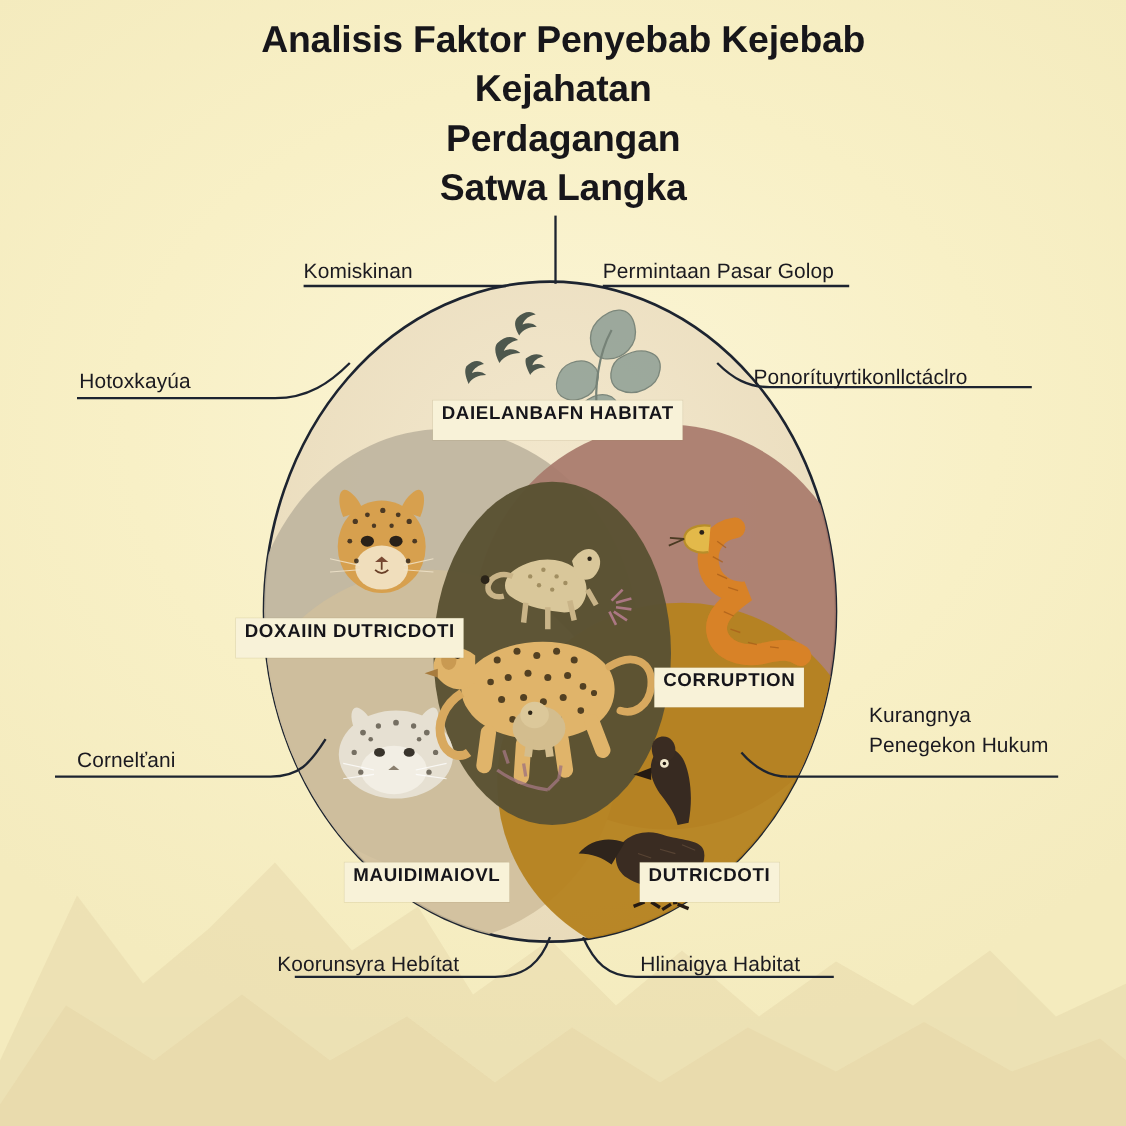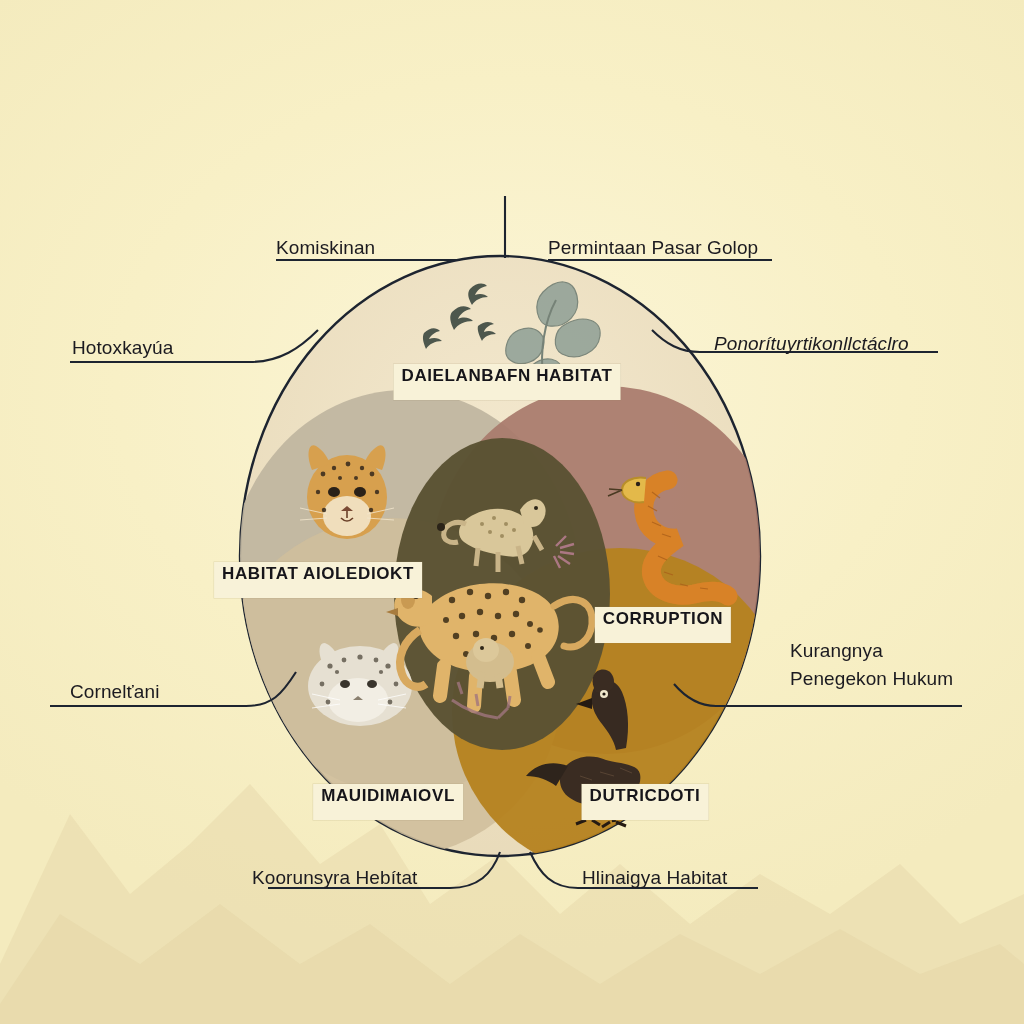--- a/index.html
+++ b/index.html
@@ -304,41 +304,47 @@
         <circle cx="482" cy="648" r="2" fill="#2E2618"></circle>
         <path d="M482,672 l-2,16 M498,674 l2,14" stroke="#D3BD8E" stroke-width="7" fill="none"></path>
       </g>
 
       <g opacity="0.8">
         <path d="M452,700 c14,10 30,16 46,18 M462,694 l-4,-12 M478,706 l-2,-12 M498,718 l10,-10 M508,708 l2,-12" stroke="#A0757E" stroke-width="3" fill="none"></path>
       </g>
     </g>
   </svg>
 
+  <div class="title">
+    <span class="ln1">Analisis Faktor Penyebab Kejebab</span>
+    <span class="ln2">Kejahatan</span>
+    <span class="ln3">Perdagangan</span>
+    <span class="ln4">Satwa Langka</span>
+  </div>
 
   <div class="callout" style="left:276px; top:236px;">Komiskinan</div>
 
   <div class="callout" style="left:548px; top:236px;">Permintaan Pasar Golop</div>
 
   <div class="callout" style="left:72px; top:336px;">Hotoxkayúa</div>
 
-  <div class="callout" style="left:714px; top:332px;font-style:italic;">Ponorítuyrtikonllctáclro</div>
+  <div class="callout" style="left:685px; top:332px;">Ponorítuyrtikonllctáclro</div>
 
   <div class="callout" style="left:70px; top:680px;">Cornelťani</div>
 
   <div class="callout two-line" style="left:790px; top:637px;">Kurangnya
 Penegekon Hukum</div>
 
   <div class="callout" style="left:252px; top:866px;">Koorunsyra Hebítat</div>
 
   <div class="callout" style="left:582px; top:866px;">Hlinaigya Habitat</div>
 
   <div class="ribbon-label r-center" style="left:507px; top:364px;">DAIELANBAFN HABITAT</div>
 
-  <div class="ribbon-label r-center" style="left:318px; top:562px;">HABITAT AIOLEDIOKT</div>
+  <div class="ribbon-label r-center" style="left:318px; top:562px;">DOXAIIN DUTRICDOTI</div>
 
   <div class="ribbon-label r-center" style="left:663px; top:562px;margin-top:45px;">CORRUPTION</div>
 
   <div class="ribbon-label r-center" style="left:388px; top:784px;">MAUIDIMAIOVL</div>
 
   <div class="ribbon-label r-center" style="left:645px; top:784px;">DUTRICDOTI</div>
 
 </div>
 
 </body></html>

